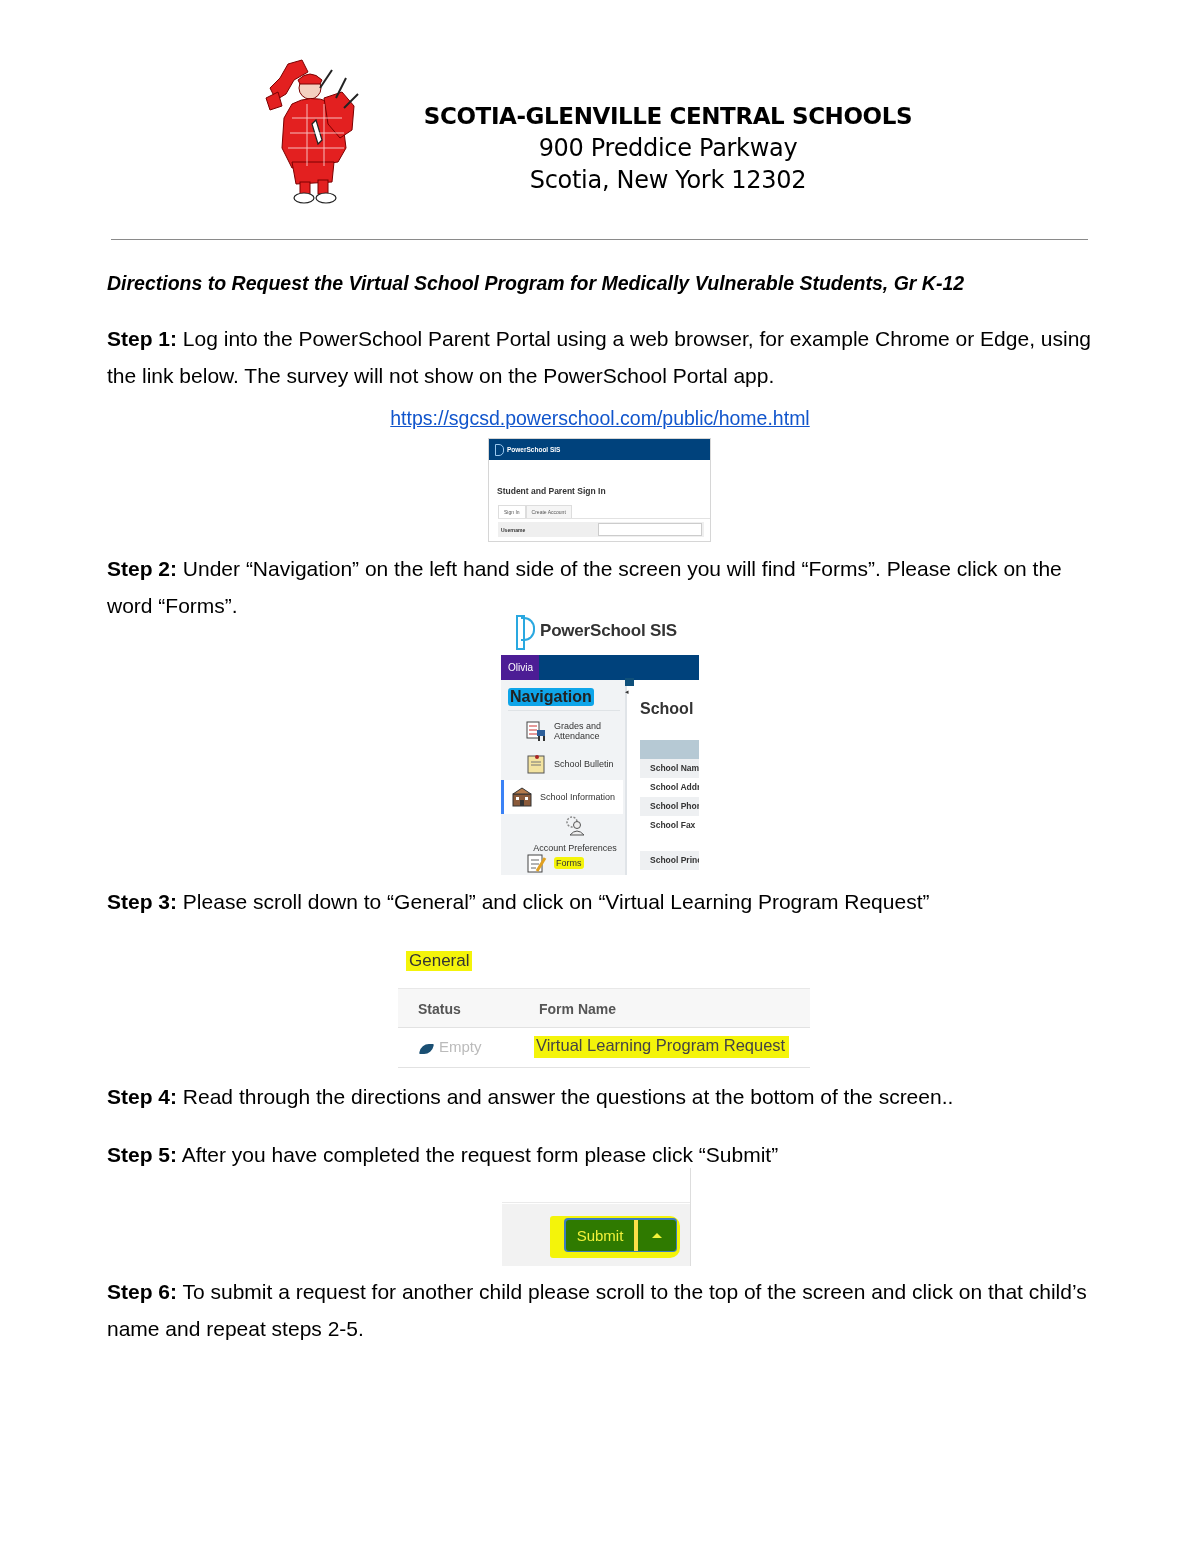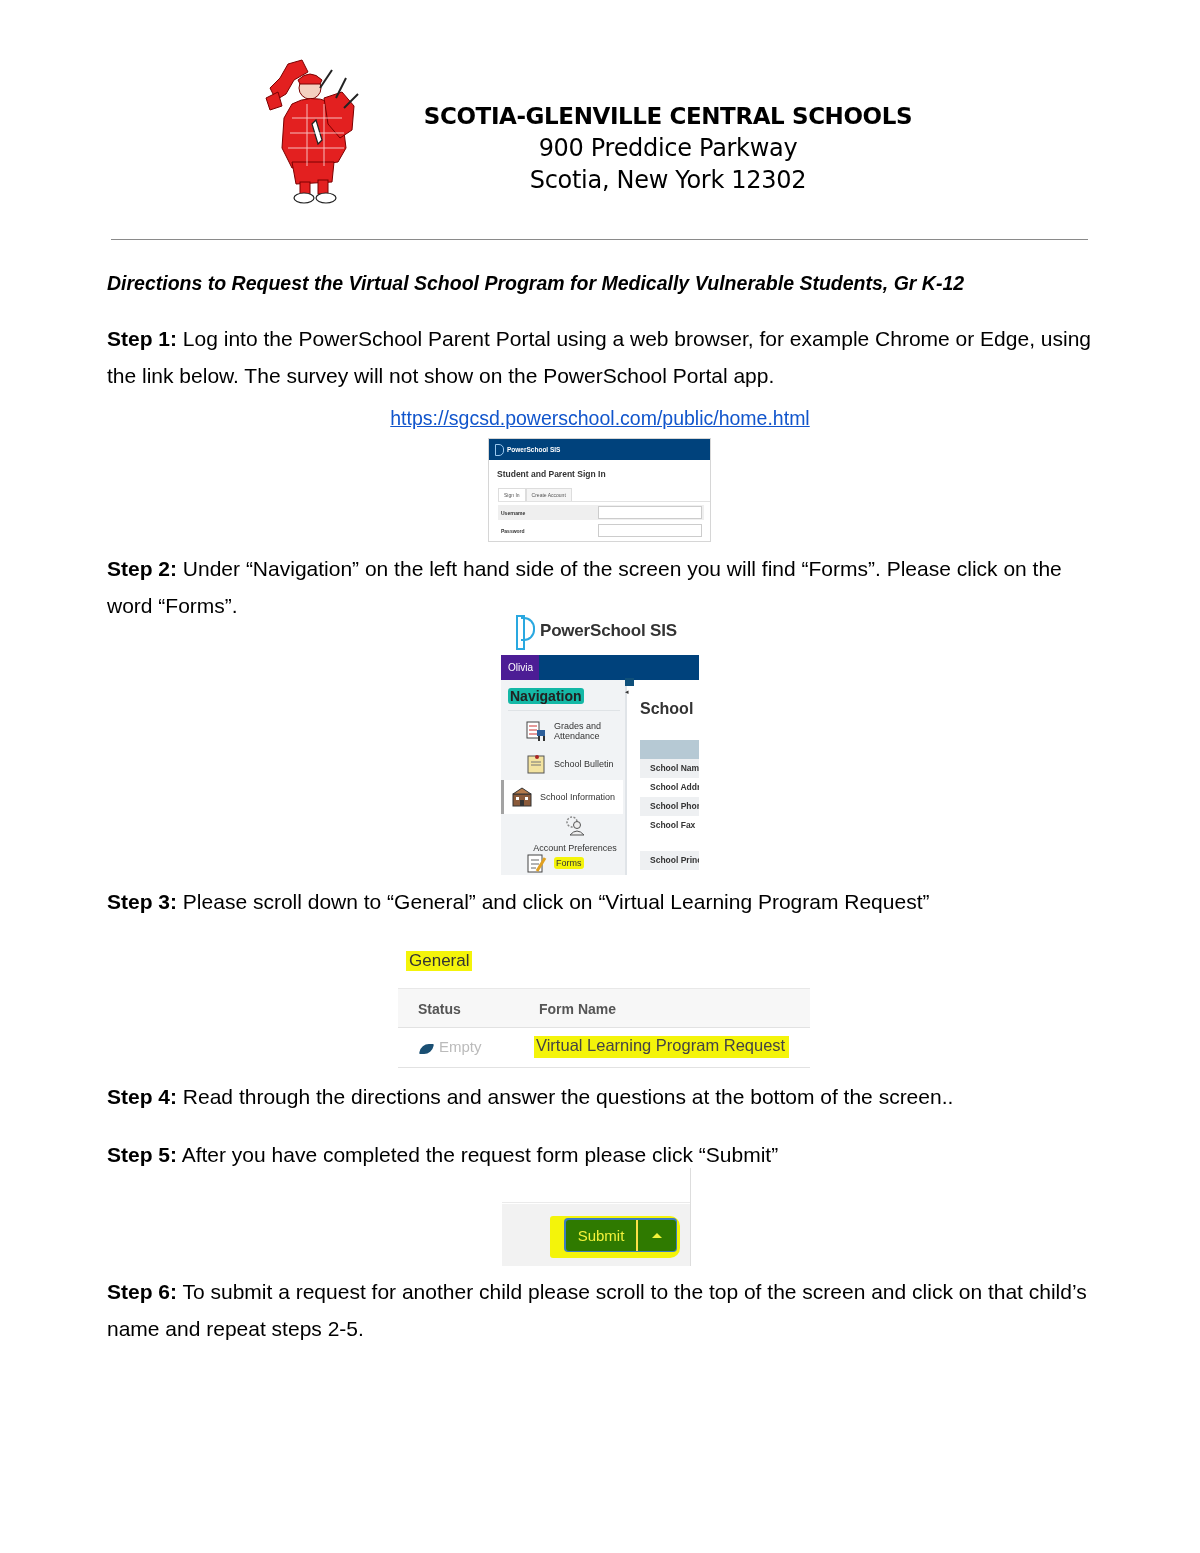--- a/index.html
+++ b/index.html
@@ -19,44 +19,44 @@
   .para { left: 107px; width: 990px; font-size: 21px; line-height: 37px; }
   .para b { font-weight: bold; }
 
   .link { left: 0; width: 1200px; top: 407px; text-align: center; font-size: 19.5px; color: #1155cc; text-decoration: underline; }
 
   
   .ss1 { left: 488px; top: 438px; width: 223px; height: 104px; border: 1px solid #d6d6d6; background: #fff; overflow: hidden; }
   .ss1-bar { height: 21px; background: #00427c; display: flex; align-items: center; padding-left: 6px; gap: 3px; }
   .ss1-bar .ps-mark { width: 9px; height: 12px; border: 1.5px solid #9bc8ee; border-radius: 0 5px 5px 0; }
   .ss1-bar span { color: #fff; font-size: 6.5px; font-weight: bold; }
-  .ss1-title { font-size: 8.5px; font-weight: bold; color: #333; margin: 9px 0 0 8px; }
+  .ss1-title { font-size: 8.5px; font-weight: bold; color: #333; margin: 26px 0 0 8px; }
   .ss1-tabs { display: flex; margin: 9px 0 0 9px; border-bottom: 1px solid #e2e2e2; }
   .ss1-tab { font-size: 5px; padding: 3px 5px; border: 1px solid #ddd; border-bottom: none; color: #555; background: #fff; }
   .ss1-tab + .ss1-tab { background: #f5f5f5; }
   .ss1-row { display: flex; align-items: center; margin: 3px 0 0 9px; width: 206px; height: 15px; }
   .ss1-row.shade { background: #efefef; }
   .ss1-row span { font-size: 5px; font-weight: bold; width: 100px; padding-left: 3px; color: #333; }
   .ss1-input { width: 104px; height: 13px; border: 1px solid #ccc; background: #fff; }
 
   
   .ps-logo { left: 516px; top: 615px; display: flex; align-items: center; gap: 6px; }
   .ps-logo .mark { width: 18px; height: 31px; position: relative; }
   .ps-logo .mark::before { content: ""; position: absolute; left: 0; top: 0; width: 5px; height: 31px; border: 2px solid #29a8e0; }
   .ps-logo .mark::after { content: ""; position: absolute; left: 5px; top: 2px; width: 12px; height: 20px; border: 2px solid #29a8e0; border-left: none; border-radius: 0 11px 11px 0; }
   .ps-logo span { font-size: 17px; font-weight: bold; color: #333; letter-spacing: -0.2px; }
 
   .ss2 { left: 501px; top: 655px; width: 198px; height: 220px; background: #fff; overflow: hidden; }
   .ss2-top { height: 25px; background: #00427c; position: relative; }
   .ss2-user { position: absolute; left: 0; top: 0; width: 38px; height: 25px; background: #4c1d95; color: #fff; font-size: 10px; display: flex; align-items: center; padding-left: 7px; }
   .ss2-side { position: absolute; left: 0; top: 25px; width: 124px; height: 195px; background: #f1f3f5; }
-  .ss2-nav-head { position: absolute; left: 7px; top: 8px; font-size: 14px; font-weight: bold; color: #222; background: #14b8a6; padding: 0 2px; border-radius: 3px; }
+  .ss2-nav-head { position: absolute; left: 7px; top: 8px; font-size: 16px; font-weight: bold; color: #222; background: #0ea5e9; padding: 0 2px; border-radius: 3px; }
   .ss2-sep { position: absolute; left: 7px; top: 30px; width: 112px; height: 1px; background: #dfe3e6; }
   .nav-item { position: absolute; left: 0; width: 124px; height: 34px; display: flex; align-items: center; padding-left: 24px; gap: 7px; }
-  .nav-item.active { background: #fff; border-left: 3px solid #a3a3a3; padding-left: 7px; width: 122px; }
+  .nav-item.active { background: #fff; border-left: 3px solid #3b82f6; padding-left: 7px; width: 122px; }
   .nav-icon { width: 22px; height: 22px; flex: none; }
   .nav-label { font-size: 9px; line-height: 10px; color: #333; }
   .nav-label.hl { background: #f4f40a; padding: 1px 2px; border-radius: 3px; }
   .ss2-divider { position: absolute; left: 124px; top: 25px; width: 2px; height: 195px; background: #e0e4e8; }
   .ss2-collapse { position: absolute; left: 124px; top: 23px; width: 9px; height: 8px; background: #0e4f7a; }
   .ss2-collapse2 { position: absolute; left: 124px; top: 33px; width: 6px; height: 8px; color: #333; font-size: 7px; line-height: 8px; }
   .ss2-main-title { position: absolute; left: 139px; top: 45px; font-size: 16px; font-weight: bold; color: #333; }
   .ss2-tbl-head { position: absolute; left: 139px; top: 85px; width: 59px; height: 19px; background: #b6c9d4; }
   .ss2-row { position: absolute; left: 139px; width: 59px; height: 19px; font-size: 8.5px; font-weight: bold; color: #333; padding-left: 10px; line-height: 19px; white-space: nowrap; overflow: hidden; }
   .ss2-row.shade { background: #eef0f2; }
@@ -72,21 +72,21 @@
   .ss3-empty { position: absolute; left: 41px; top: 10px; font-size: 15px; color: #bbb; }
   .ss3-form { position: absolute; left: 136px; top: 8px; font-size: 16.5px; color: #444; background: #f4f40a; padding: 0 4px 3px 2px; }
 
   
   .ss4 { left: 502px; top: 1168px; width: 189px; height: 98px; background: #fff; border-right: 1px solid #ddd; }
   .ss4-upper { position: absolute; left: 0; top: 0; width: 188px; height: 35px; background: #fff; border-bottom: 1px solid #eaeaea; }
   .ss4-lower { position: absolute; left: 0; top: 36px; width: 188px; height: 62px; background: #f2f2f2; }
   .ss4-hl { position: absolute; left: 48px; top: 48px; width: 130px; height: 42px; background: #f4f40a; border-radius: 3px 10px 10px 3px; }
   .ss4-btn { position: absolute; left: 62px; top: 50px; width: 113px; height: 34px; background: #3b7cc0; border-radius: 4px; }
   .ss4-btn-inner { position: absolute; left: 64px; top: 52px; width: 110px; height: 31px; background: #2f7a00; display: flex; border-radius: 3px; }
-  .ss4-label { width: 72px; height: 31px; color: #f2f23a; font-size: 15px; display: flex; align-items: center; justify-content: center; border-right: 2px solid #fde047; }
+  .ss4-label { width: 72px; height: 31px; color: #f2f23a; font-size: 15px; display: flex; align-items: center; justify-content: center; border-right: 4px solid #fde047; }
   .ss4-caret { flex: 1; display: flex; align-items: center; justify-content: center; }
   .ss4-caret i { width: 0; height: 0; border-left: 5px solid transparent; border-right: 5px solid transparent; border-bottom: 5px solid #f2f23a; }
 </style>
 </head>
 <body>
 
 <div class="abs logo">
   <svg width="104" height="148" viewBox="0 0 104 148">
     <g fill="#e32020" stroke="#7a0000" stroke-width="1">
       <path d="M26 6 L40 2 L46 14 L32 22 L24 36 L14 42 L8 30 L18 20 Z"></path>

